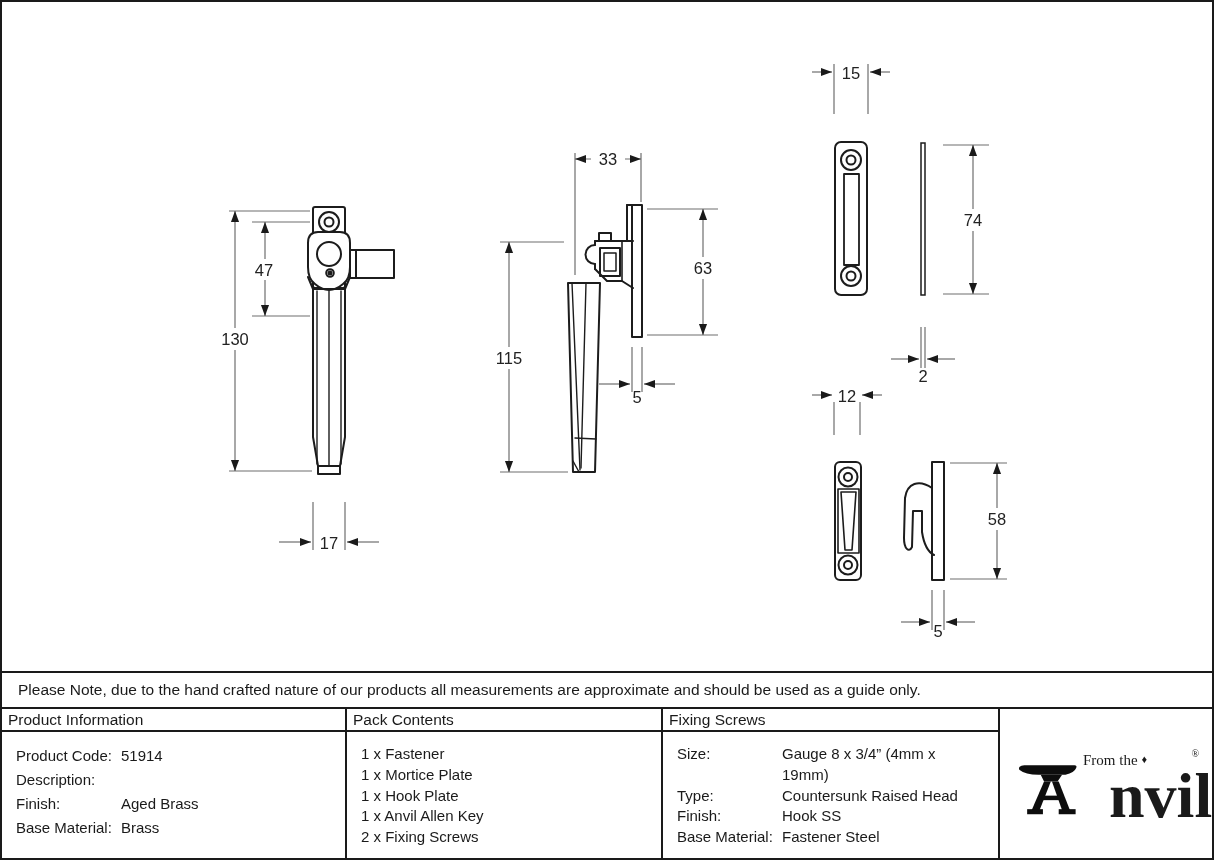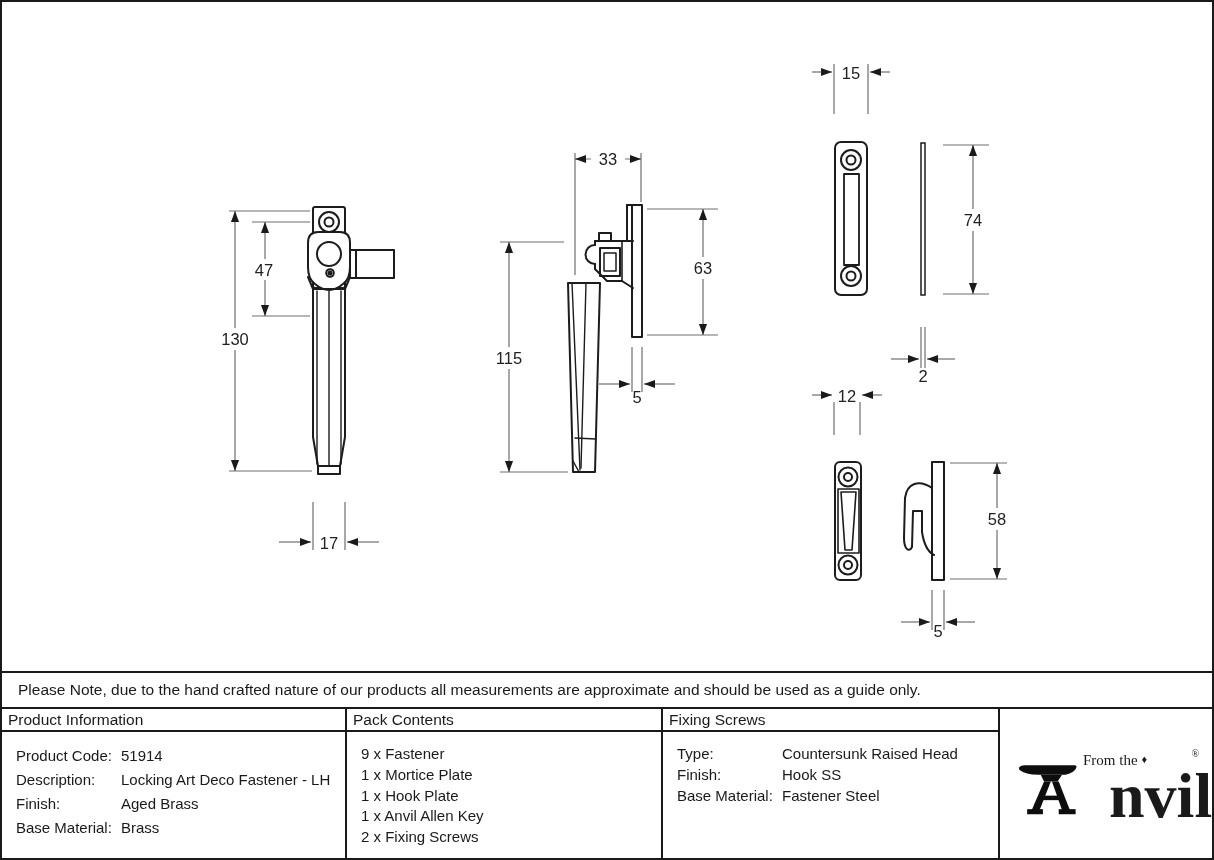--- a/index.html
+++ b/index.html
@@ -248,42 +248,45 @@
       </div>
     </div>
 
     <div class="ccell rows-24">
       <div class="kv">
         <span class="k">Product Code:</span>
         <span class="v">51914</span>
       </div>
       <div class="kv">
         <span class="k">Description:</span>
-        <span class="v">Locking Art Deco Fastener - LH</span>
       </div>
       <div class="kv">
         <span class="k">Finish:</span>
         <span class="v">Aged Brass</span>
       </div>
       <div class="kv">
         <span class="k">Base Material:</span>
         <span class="v">Brass</span>
       </div>
     </div>
 
     <div class="ccell rows-21">
-      <div>9 x Fastener</div>
+      <div>1 x Fastener</div>
       <div>1 x Mortice Plate</div>
       <div>1 x Hook Plate</div>
       <div>1 x Anvil Allen Key</div>
       <div>2 x Fixing Screws</div>
     </div>
 
     <div class="ccell rows-21">
       <div class="kv">
+        <span class="k">Size:</span>
+        <span class="v">Gauge 8 x 3/4” (4mm x 19mm)</span>
+      </div>
+      <div class="kv">
         <span class="k">Type:</span>
         <span class="v">Countersunk Raised Head</span>
       </div>
       <div class="kv">
         <span class="k">Finish:</span>
         <span class="v">Hook SS</span>
       </div>
       <div class="kv">
         <span class="k">Base Material:</span>
         <span class="v">Fastener Steel</span>

